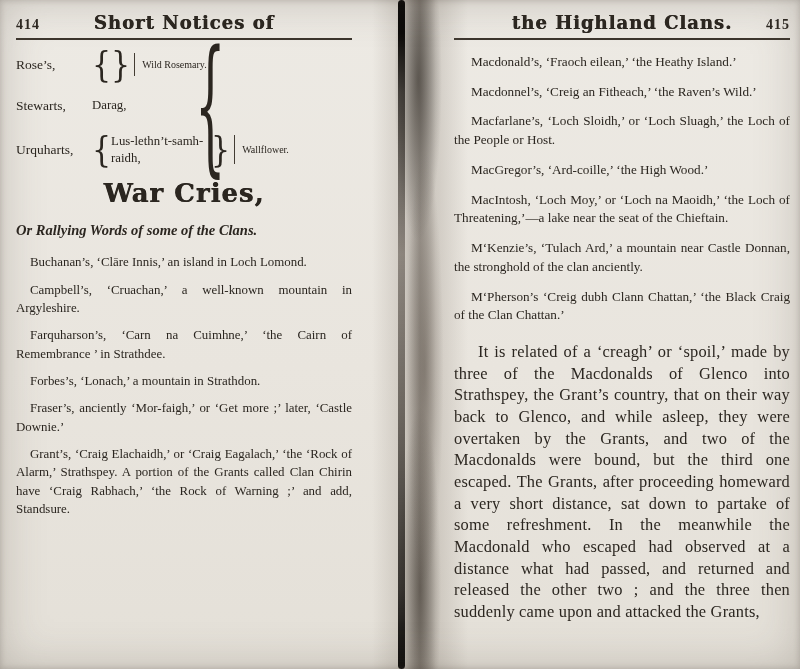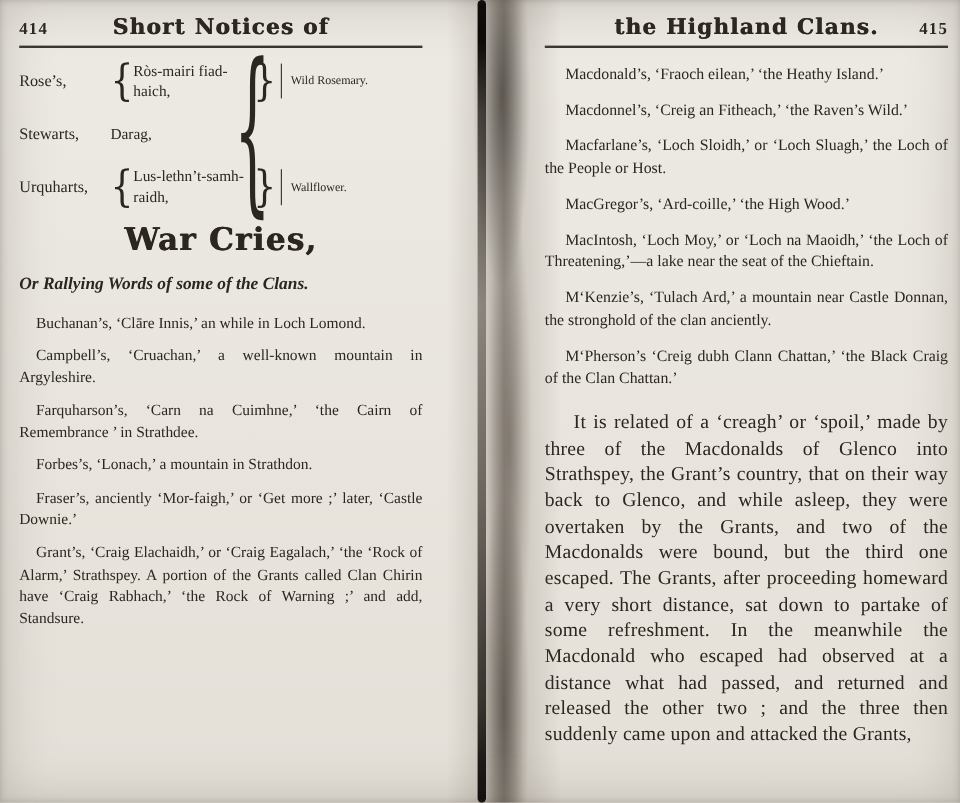--- a/index.html
+++ b/index.html
@@ -65,21 +65,20 @@
     <span class="running-title blackletter">Short Notices of</span>
     <span class="page-num"></span>
   </div>
   <div class="header-rule"></div>
 
   <div class="entries">
 
     <div class="entry">
       <span class="entry-name">Rose’s,</span>
       <span class="brace small">{</span>
-      <span class="gaelic">Ròs-mairi fiad-haich,</span>
       <span class="brace small">}</span>
       <span class="vrule"></span>
       <span class="meaning">Wild Rosemary.</span>
     </div>
 
     <div class="entry">
       <span class="entry-name">Stewarts,</span>
       <span class="gaelic">Darag,</span>
       <span class="brace big">{</span>
     </div>
@@ -92,21 +91,21 @@
       <span class="vrule"></span>
       <span class="meaning">Wallflower.</span>
     </div>
 
   </div>
 
   <div class="section-heading blackletter">War Cries,</div>
   <div class="section-sub">Or Rallying Words of some of the Clans.</div>
 
   <div class="paras">
-    <div class="para">Buchanan’s, ‘Clāre Innis,’ an while in Loch Lomond.</div>
+    <div class="para">Buchanan’s, ‘Clāre Innis,’ an island in Loch Lomond.</div>
     <div class="para">Campbell’s, ‘Cruachan,’ a well-known mountain in Argyleshire.</div>
     <div class="para">Farquharson’s, ‘Carn na Cuimhne,’ ‘the Cairn of Remembrance ’ in Strathdee.</div>
     <div class="para">Forbes’s, ‘Lonach,’ a mountain in Strathdon.</div>
     <div class="para">Fraser’s, anciently ‘Mor-faigh,’ or ‘Get more ;’ later, ‘Castle Downie.’</div>
     <div class="para">Grant’s, ‘Craig Elachaidh,’ or ‘Craig Eagalach,’ ‘the ‘Rock of Alarm,’ Strathspey.  A portion of the Grants called Clan Chirin have ‘Craig Rabhach,’ ‘the Rock of Warning ;’ and add, Standsure.</div>
   </div>
 
 </div>
 
 <div class="page page-right">

